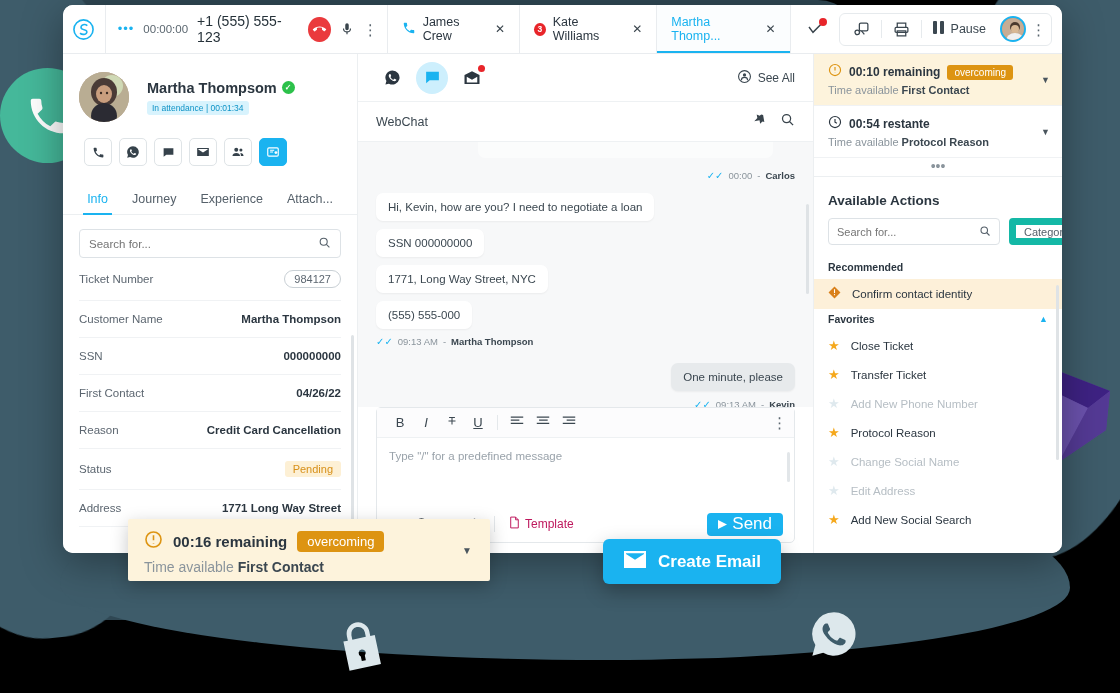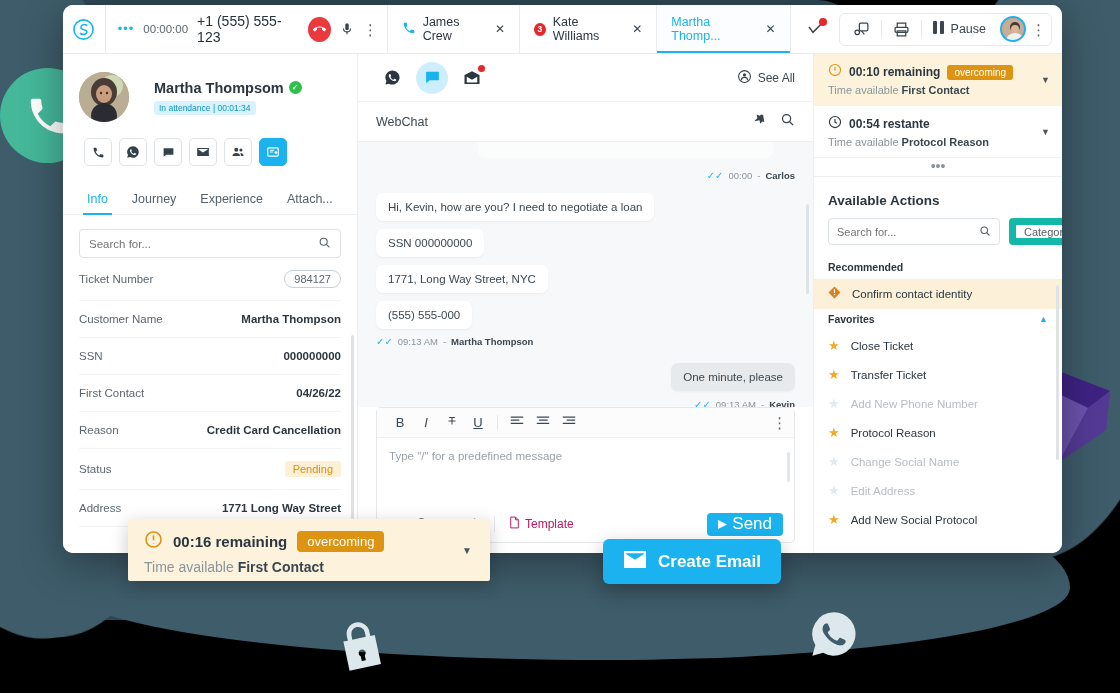--- a/index.html
+++ b/index.html
@@ -98,38 +98,38 @@
   #avatar-sm { width:26px;height:26px;border-radius:50%;
      border:2px solid #1ab3f0; overflow:hidden; margin:0 5px;
      background:#9c7f6b; position:relative;}
 
   
   #body-cols { flex:1; display:flex; min-height:0; }
 
   
   #left-panel { width:295px; border-right:1px solid #eceff1; display:flex;
      flex-direction:column; min-height:0; background:#fff; }
-  #contact-head { padding:18px 16px 0 16px; display:flex; align-items:center; gap:25px;}
+  #contact-head { padding:18px 16px 0 16px; display:flex; align-items:center; gap:18px;}
   #avatar-lg { width:50px;height:50px;border-radius:50%; overflow:hidden;
      background:#b49c86; flex:none; position:relative;}
   #contact-name { font-size:14.5px; color:#2b3640; font-weight:600;
      display:flex; align-items:center; gap:5px;}
   .verified { width:13px;height:13px;border-radius:50%;background:#2cc14a;
      display:inline-flex;align-items:center;justify-content:center;color:#fff;font-size:8px;}
   #attendance { margin-top:5px; display:inline-block; background:#d8f3fd; color:#0e93c6;
      font-size:8.5px; padding:2px 5px; border-radius:3px; }
 
   #channel-row { display:flex; gap:7px; padding:16px 16px 0 21px; }
   .ch-btn { width:28px;height:28px;border:1px solid #dfe4e7;border-radius:5px;
      display:flex;align-items:center;justify-content:center;color:#36424b;cursor:pointer;
      background:#fff;}
   .ch-btn.active { background:#1ab3f0; border-color:#1ab3f0; color:#fff; }
 
   #left-tabs { display:flex; gap:0; padding:0 12px; margin-top:18px;
-     border-bottom:1px solid #eceff1; }
+     border-bottom:1px solid #eceff1;justify-content:center; }
   .ltab { padding:8px 12px; font-size:12.5px; color:#55606a; cursor:pointer;
      position:relative; }
   .ltab.active { color:#1ab3f0; }
   .ltab.active:after{content:"";position:absolute;left:8px;right:8px;bottom:-1px;height:2px;
      background:#1ab3f0;}
 
   #left-scroll { flex:1; overflow:hidden; padding:14px 16px 0 16px; position:relative;}
   #left-search { display:flex; align-items:center; border:1px solid #dde2e6;
      border-radius:4px; height:29px; padding:0 9px; }
   #left-search input { border:0; outline:0; flex:1; font-size:11.5px; color:#55606a;
@@ -758,21 +758,21 @@
         <div class="act-row dim">
           <span class="star dim">★</span>
           <span>Change Social Name</span>
         </div>
         <div class="act-row dim">
           <span class="star dim">★</span>
           <span>Edit Address</span>
         </div>
         <div class="act-row">
           <span class="star">★</span>
-          <span>Add New Social Protocol</span>
+          <span>Add New Social Search</span>
         </div>
         <div id="act-sb"></div>
       </div>
     </div>
 
   </div>
 </div>
 
 <div id="toast">
   <div class="l1">

